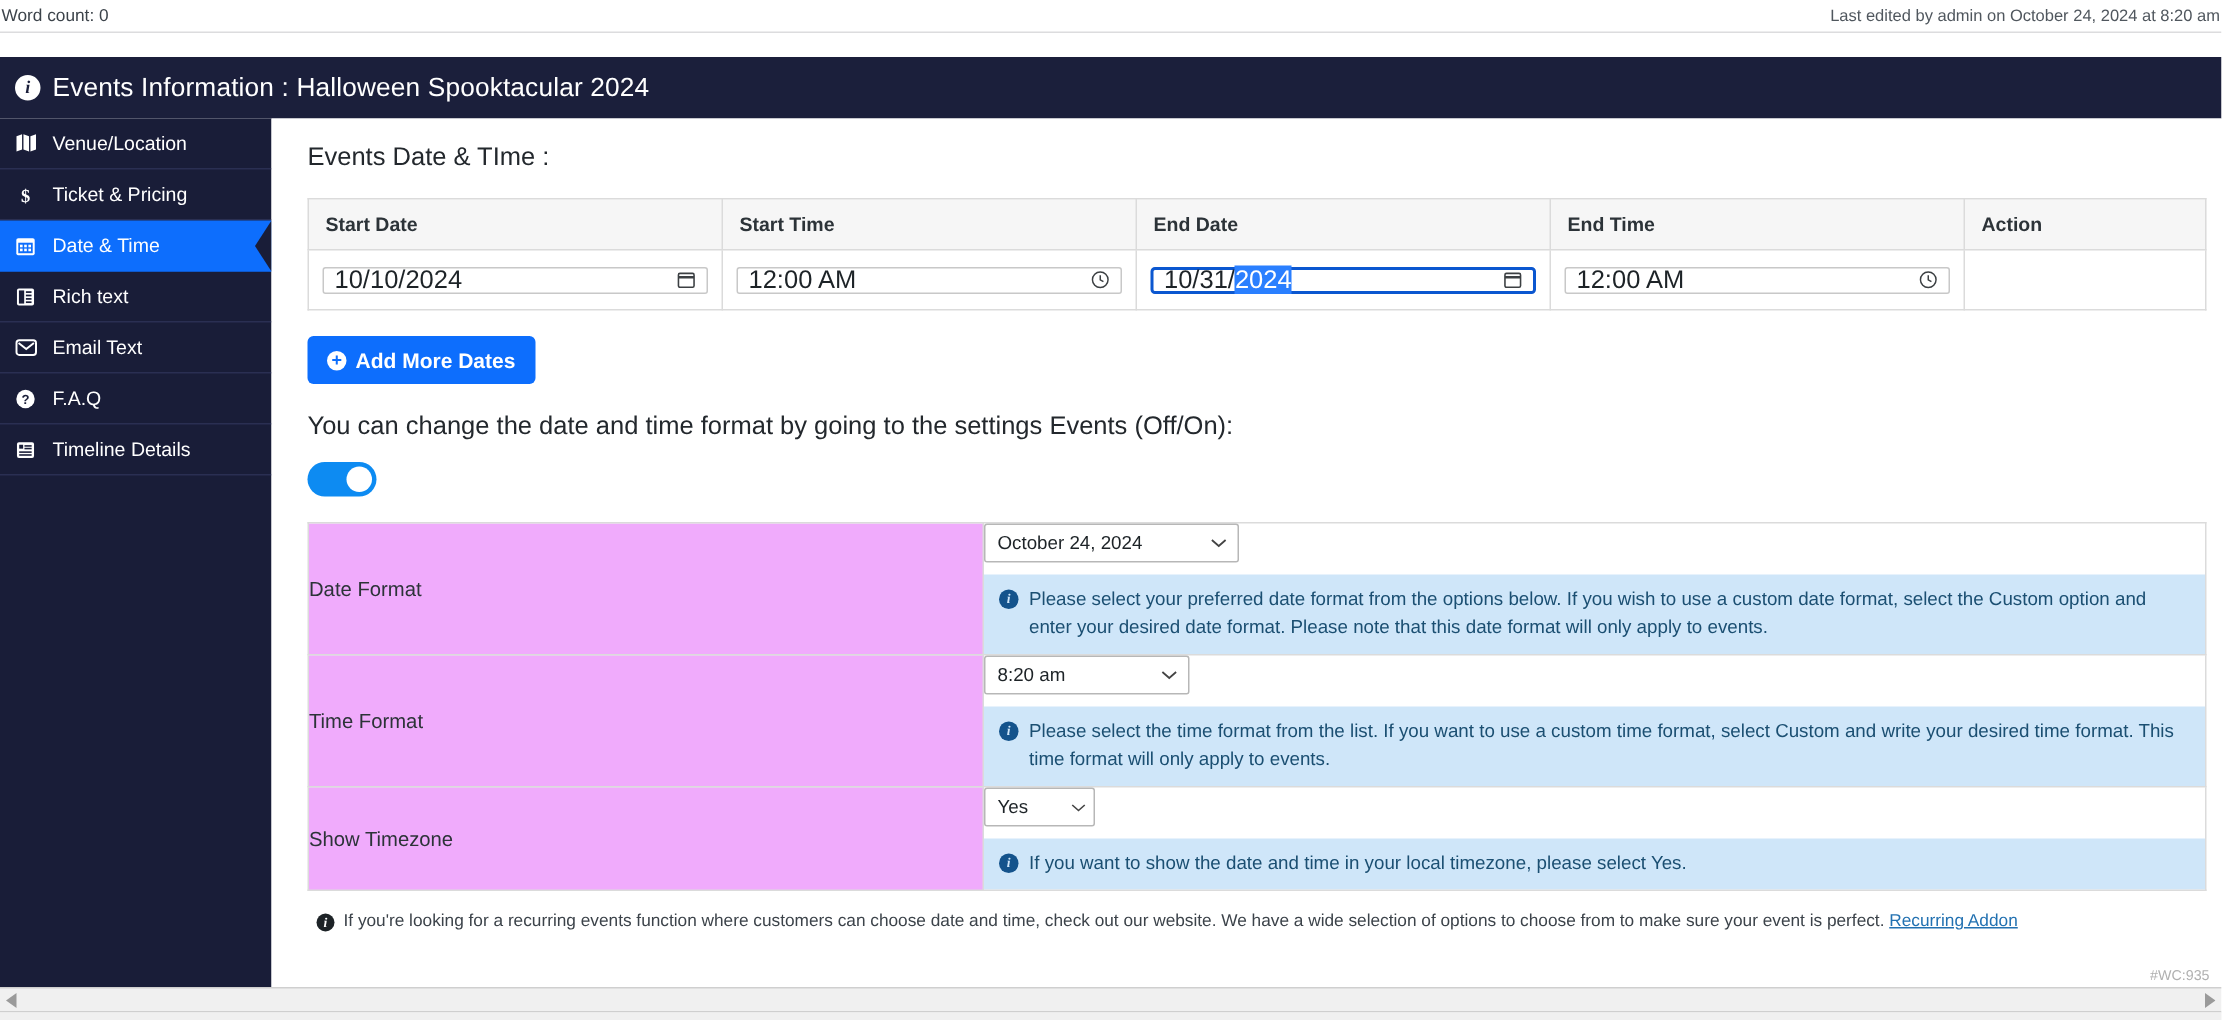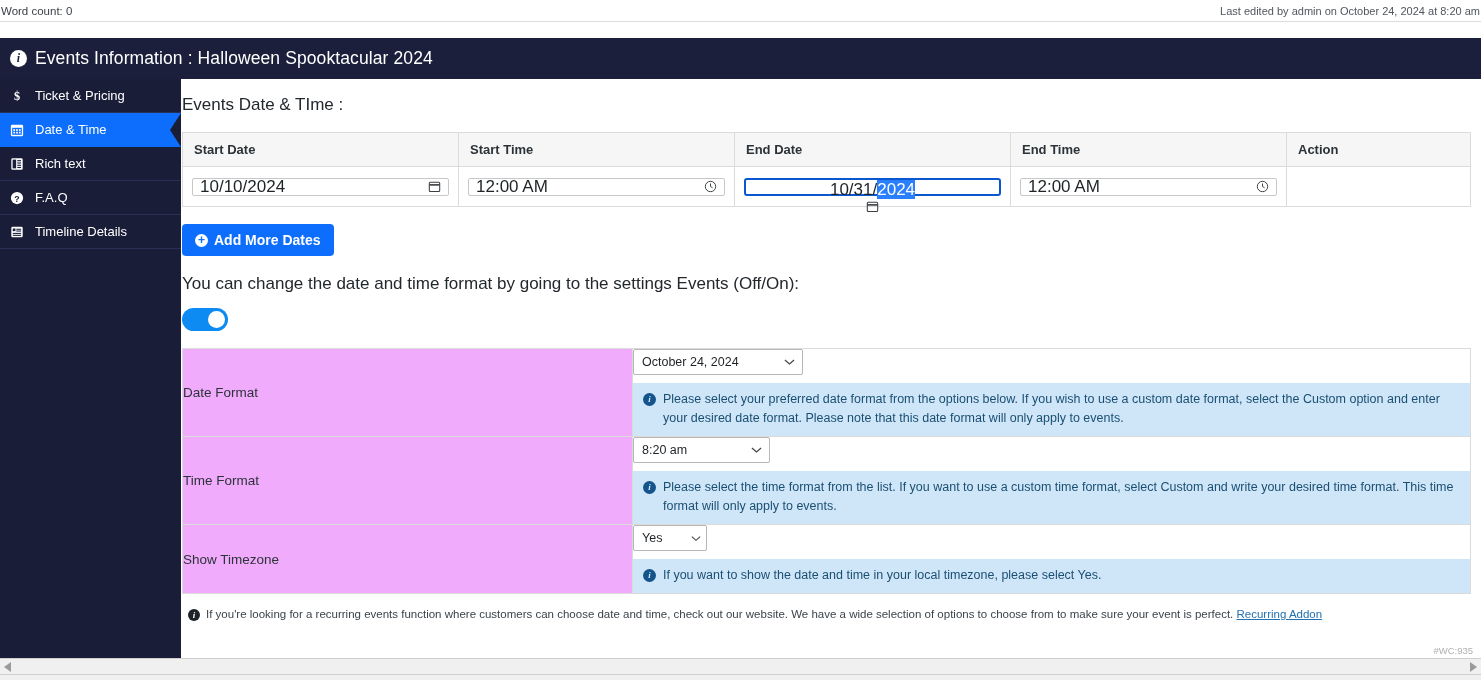--- a/index.html
+++ b/index.html
@@ -86,21 +86,21 @@
     width: 0; height: 0;
     border-top: 17px solid transparent;
     border-bottom: 17px solid transparent;
     border-right: 11px solid #191d38;
   }
 
   
   .main {
     flex: 1 1 auto;
     background: #ffffff;
-    padding: 14px 10px 0 1px;
+    padding: 14px 10px 0 24px;
     position: relative;
     overflow: hidden;
   }
   .page-title {
     font-size: 17px;
     color: #23282d;
     margin: 2px 0 17px 0;
     font-weight: normal;
   }
 
@@ -136,21 +136,20 @@
     background: #ffffff;
     display: flex;
     align-items: center;
     padding: 0 7px;
     font-size: 17px;
     color: #1d2327;
   }
   .field.focused {
     border: 2px solid #0b57d0;
     border-radius: 3px;
-    flex-direction: column;
   }
   .field .val { flex: 1 1 auto; white-space: nowrap; }
   .field .sel { background: #2a7fff; color: #ffffff; }
   .field .trail { flex: 0 0 auto; color: #5f6368; display: flex; align-items: center; }
   .field .trail svg { display: block; }
 
   
   .btn-add {
     margin-top: 17px;
     display: inline-flex;
@@ -313,20 +312,30 @@
 
 <div class="titlebar">
   <span class="info-circle">i</span>
   <span>Events Information : Halloween Spooktacular 2024</span>
 </div>
 
 <div class="shell">
 
   <div class="sidebar">
 
+    <div class="side-item">
+      <span class="ico">
+        <svg width="15" height="13" viewBox="0 0 16 14" fill="#fff">
+            <path d="M1 2l4-1.5v11L1 13V2z"></path>
+            <path d="M6 .5l4 1.5v11l-4-1.5V.5z"></path>
+            <path d="M11 2l4-1.5v11L11 13V2z"></path>
+          </svg>
+      </span>
+      <span class="lbl">Venue/Location</span>
+    </div>
 
     <div class="side-item">
       <span class="ico">
         <svg width="15" height="14" viewBox="0 0 16 16" fill="#fff">
             <text x="4" y="13" font-size="14" font-family="Liberation Serif, serif" font-weight="bold" fill="#fff">$</text>
           </svg>
       </span>
       <span class="lbl">Ticket &amp; Pricing</span>
     </div>
 
@@ -354,20 +363,29 @@
             <rect x="3" y="3" width="4" height="10" fill="#191d38"></rect>
             <rect x="8.3" y="3.6" width="4.3" height="1.3" fill="#191d38"></rect>
             <rect x="8.3" y="6.2" width="4.3" height="1.3" fill="#191d38"></rect>
             <rect x="8.3" y="8.8" width="4.3" height="1.3" fill="#191d38"></rect>
             <rect x="8.3" y="11.3" width="4.3" height="1.3" fill="#191d38"></rect>
           </svg>
       </span>
       <span class="lbl">Rich text</span>
     </div>
 
+    <div class="side-item">
+      <span class="ico">
+        <svg width="15" height="13" viewBox="0 0 16 14" fill="none" stroke="#fff" stroke-width="1.4">
+            <rect x="1" y="2" width="14" height="10.5" rx="2"></rect>
+            <path d="M2.5 4l5.5 4.3L13.5 4"></path>
+          </svg>
+      </span>
+      <span class="lbl">Email Text</span>
+    </div>
 
     <div class="side-item">
       <span class="ico">
         <svg width="14" height="14" viewBox="0 0 16 16">
             <circle cx="8" cy="8" r="7" fill="#fff"></circle>
             <text x="8" y="12" font-size="10" text-anchor="middle" font-family="Liberation Sans, sans-serif" font-weight="bold" fill="#191d38">?</text>
           </svg>
       </span>
       <span class="lbl">F.A.Q</span>
     </div>

